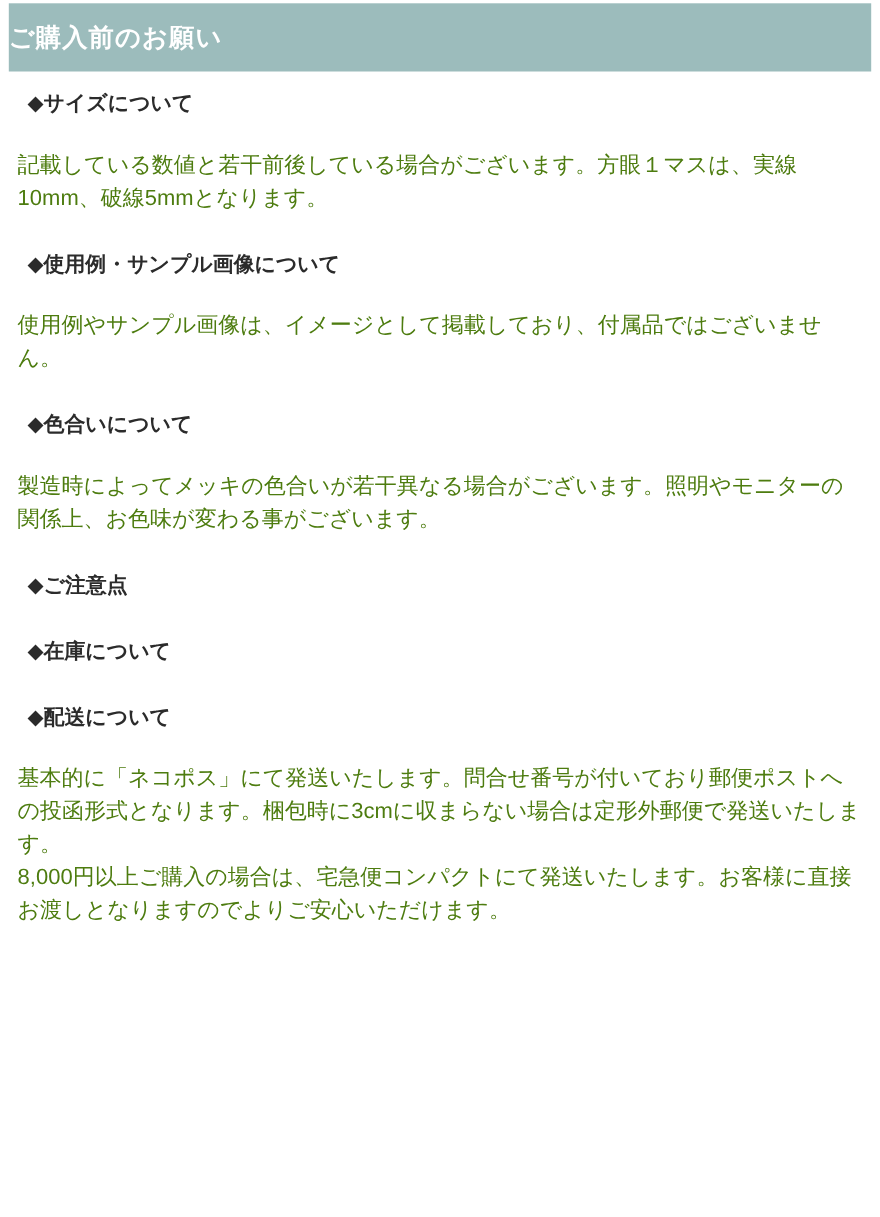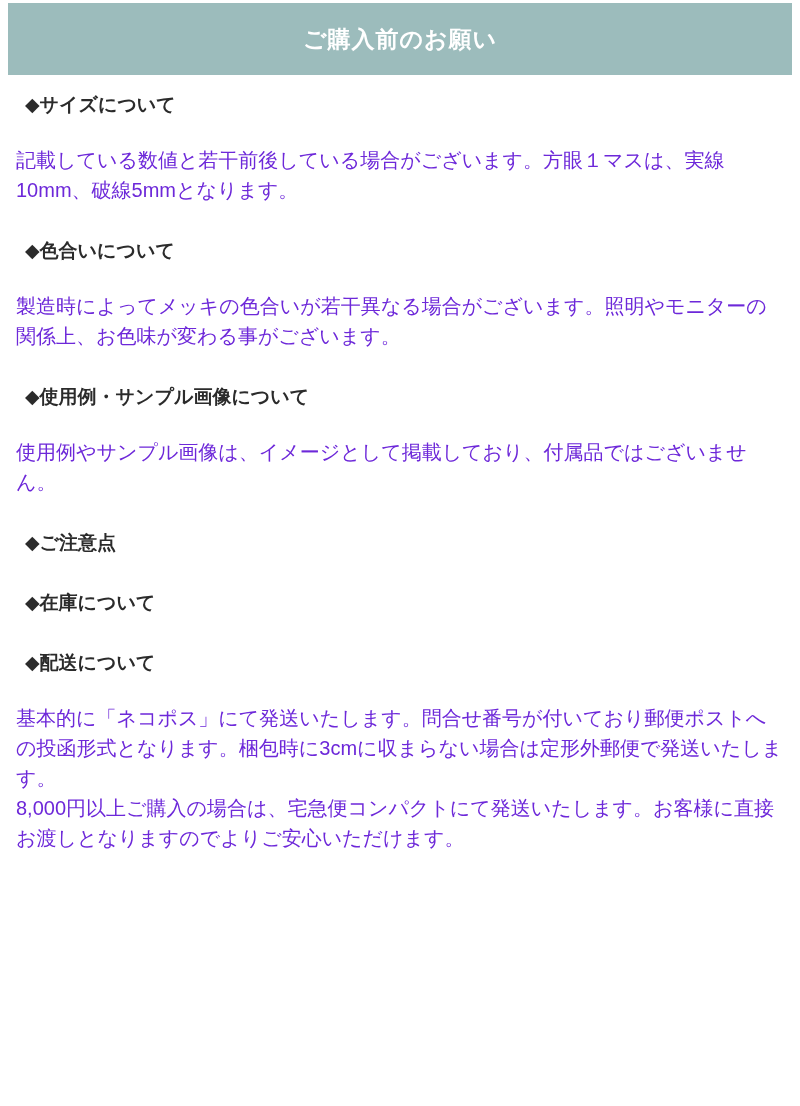--- a/index.html
+++ b/index.html
@@ -8,70 +8,70 @@
     background: #ffffff;
   }
   body {
     width: 800px;
     height: 1106px;
     overflow: hidden;
     font-family: "Liberation Sans", "DejaVu Sans", sans-serif;
   }
   .banner {
     margin: 3px 8px 0 8px;
-    height: 72px;
+    height: 62px;
     background: #9cbcbc;
     color: #ffffff;
     display: flex;
     align-items: center;
-    justify-content: center;
+    justify-content: flex-start;
     font-size: 23px;
     font-weight: bold;
     letter-spacing: 1px;
   }
   .section-heading {
     font-size: 19px;
     line-height: 28px;
     font-weight: bold;
     color: #2b2b2b;
     margin: 32px 16px 0 25px;
   }
   .section-heading.first {
     margin-top: 16px;
   }
   .section-body {
     font-size: 20px;
     line-height: 30px;
-    color: #6d28d9;
+    color: #4d7c0f;
     margin: 26px 16px 0 16px;
     white-space: pre-line;
   }
 </style>
 </head>
 <body>
 
 <header class="banner">
   <span>ご購入前のお願い</span>
 </header>
 
 <main>
 
   <section>
     <h3 class="section-heading first">◆サイズについて</h3>
     <p class="section-body">記載している数値と若干前後している場合がございます。方眼１マスは、実線10mm、破線5mmとなります。</p>
   </section>
 
   <section>
-    <h3 class="section-heading">◆色合いについて</h3>
-    <p class="section-body">製造時によってメッキの色合いが若干異なる場合がございます。照明やモニターの関係上、お色味が変わる事がございます。</p>
+    <h3 class="section-heading">◆使用例・サンプル画像について</h3>
+    <p class="section-body">使用例やサンプル画像は、イメージとして掲載しており、付属品ではございません。</p>
   </section>
 
   <section>
-    <h3 class="section-heading">◆使用例・サンプル画像について</h3>
-    <p class="section-body">使用例やサンプル画像は、イメージとして掲載しており、付属品ではございません。</p>
+    <h3 class="section-heading">◆色合いについて</h3>
+    <p class="section-body">製造時によってメッキの色合いが若干異なる場合がございます。照明やモニターの関係上、お色味が変わる事がございます。</p>
   </section>
 
   <section>
     <h3 class="section-heading">◆ご注意点</h3>
   </section>
 
   <section>
     <h3 class="section-heading">◆在庫について</h3>
   </section>
 

